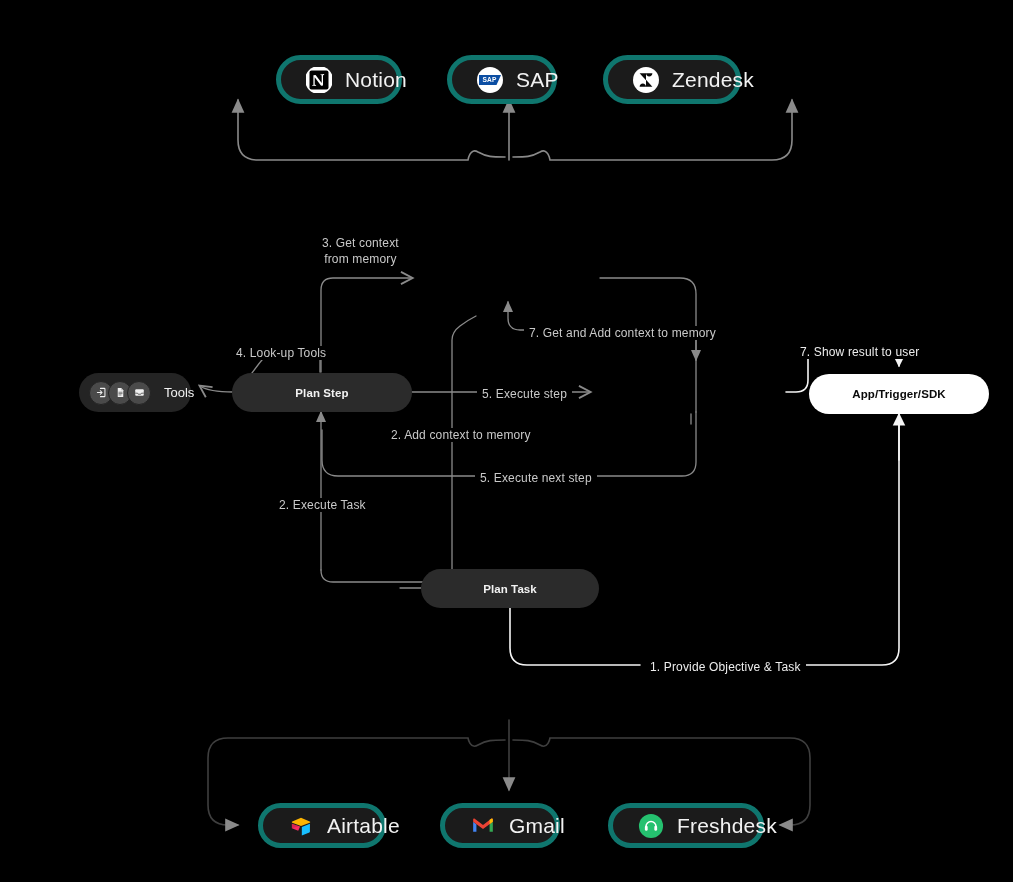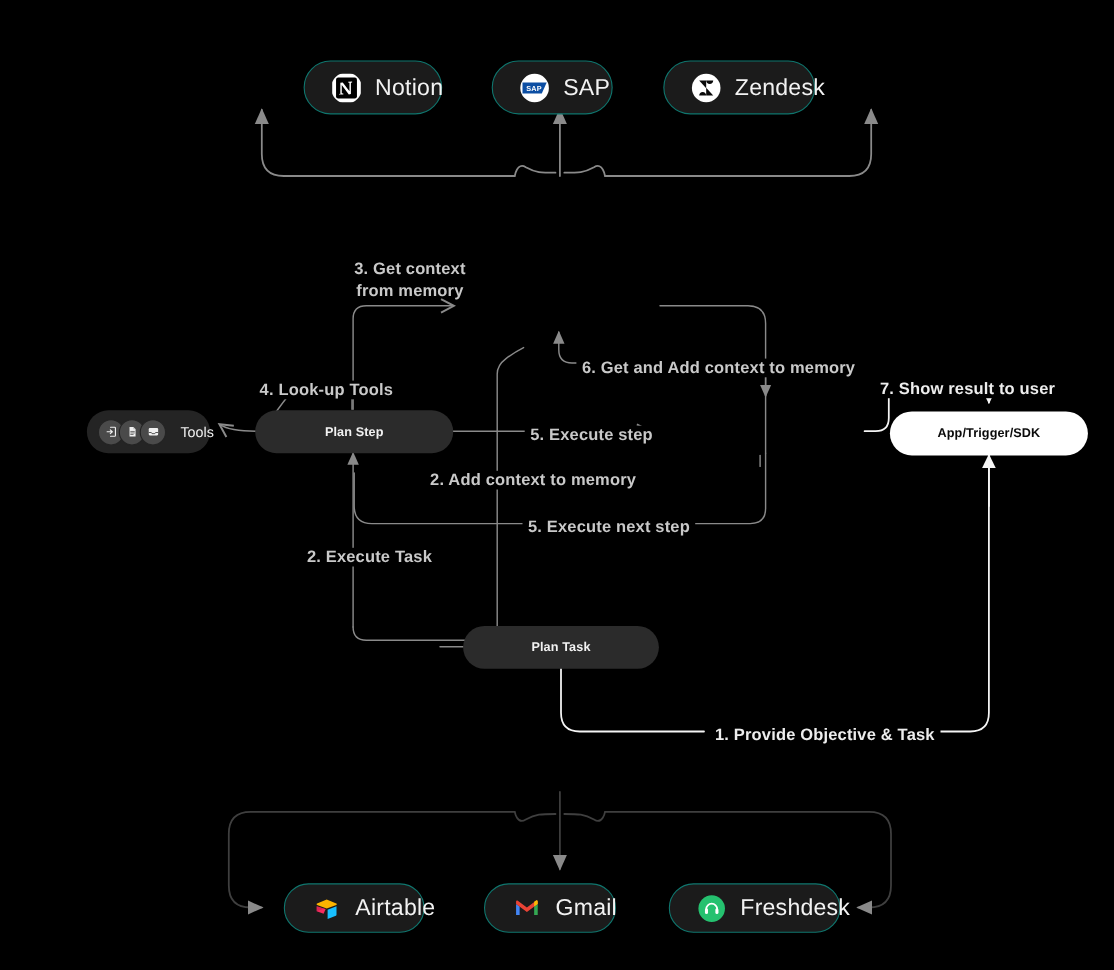--- a/index.html
+++ b/index.html
@@ -41,21 +41,21 @@
     font-size: 11.5px;
     font-weight: bold;
     letter-spacing: .1px;
   }
   .pill.flow.light {
     background: #ffffff;
     color: #0a0a0a;
   }
   .pill.app {
     background: #1b1b1b;
-    border: 1px solid #0f766e;
+    border: 5px solid #0f766e;
     gap: 12px;
     padding: 0 24px;
     font-size: 21px;
     letter-spacing: .2px;
     justify-content: flex-start;
   }
   .pill.tools {
     background: #242424;
     gap: 4px;
     padding: 0 18px 0 10px;
@@ -80,25 +80,24 @@
     margin-right: -9px;
     position: relative;
   }
   .tool-ico:last-of-type { margin-right: 0; }
   .tools-label { margin-left: 18px; }
 
   
   .edge-label {
     position: absolute;
     color: #c9c9c9;
-    font-size: 15px;
+    font-size: 12px;
     letter-spacing: .15px;
     white-space: nowrap;
     line-height: 1.35;
-    font-weight: bold;
   }
   .edge-label.bright { color: #ededed; }
   .edge-label.two { text-align: center; }
   .chip {
     background: #000000;
     padding: 0 5px;
   }
 </style>
 </head>
 <body>
@@ -299,21 +298,21 @@
 
   <div class="edge-label two" style="left:322px; top:235px;">
     <div>3. Get context</div>
     <div>from memory</div>
   </div>
 
   <div class="edge-label" style="left:231px; top:345px;"><span class="chip">4. Look-up Tools</span></div>
 
   <div class="edge-label" style="left:477px; top:386px;"><span class="chip">5. Execute step</span></div>
 
-  <div class="edge-label" style="left:524px; top:325px;"><span class="chip">6. Get and Add context to memory</span></div>
+  <div class="edge-label" style="left:524px; top:325px;"><span class="chip">7. Get and Add context to memory</span></div>
 
   <div class="edge-label" style="left:386px; top:427px;"><span class="chip">2. Add context to memory</span></div>
 
   <div class="edge-label" style="left:475px; top:470px;"><span class="chip">5. Execute next step</span></div>
 
   <div class="edge-label" style="left:274px; top:497px;"><span class="chip">2. Execute Task</span></div>
 
   <div class="edge-label bright" style="left:645px; top:659px;"><span class="chip">1. Provide Objective &amp; Task</span></div>
 
   <div class="edge-label bright" style="left:795px; top:344px;"><span class="chip">7. Show result to user</span></div>

